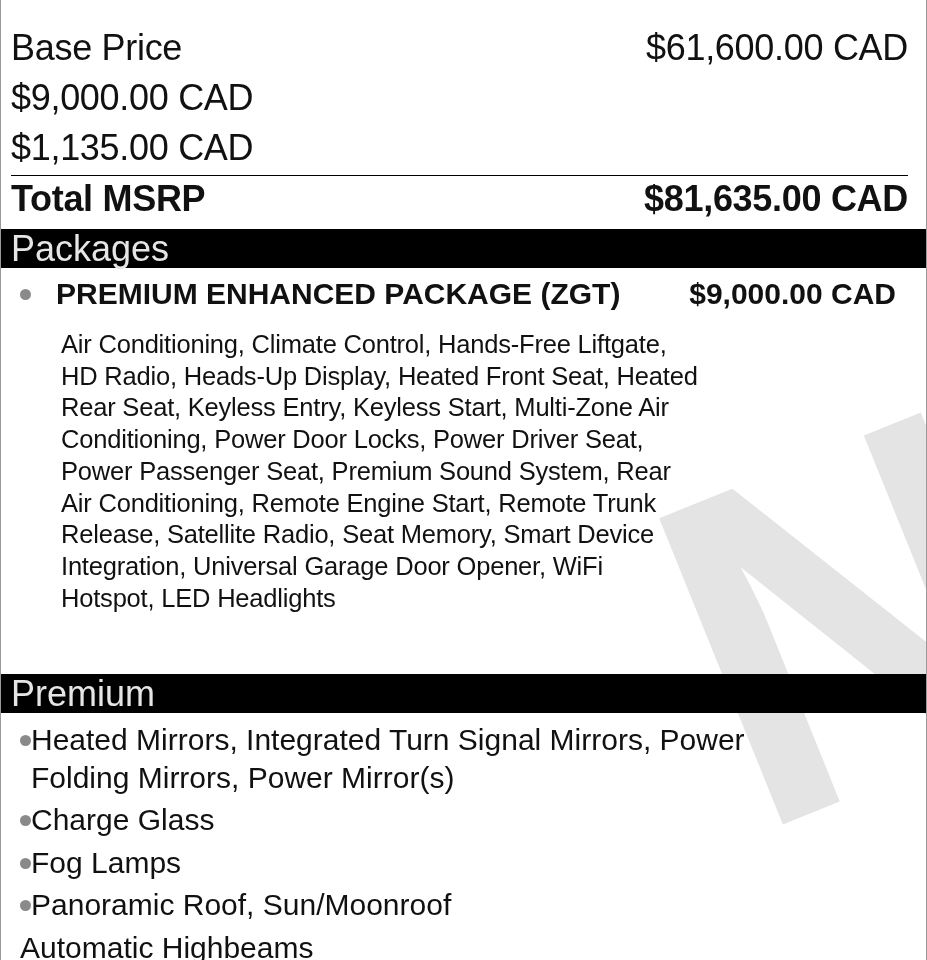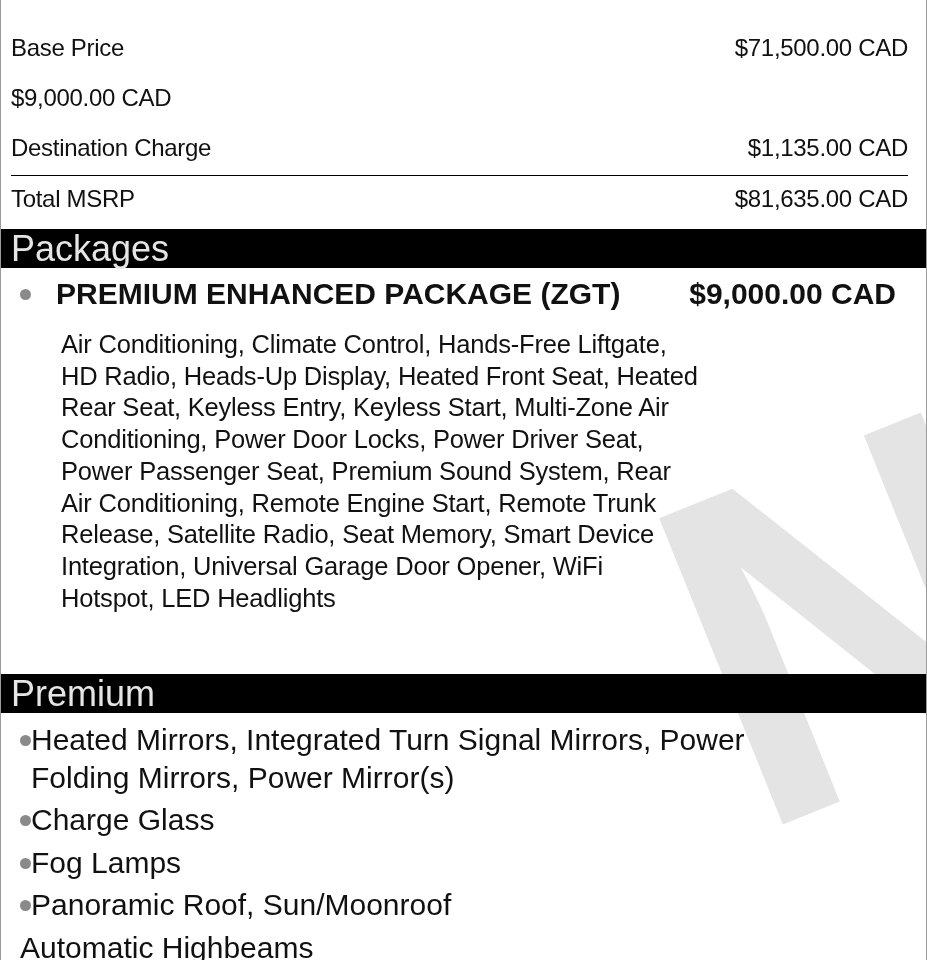--- a/index.html
+++ b/index.html
@@ -45,33 +45,33 @@
     .content {
       position: relative;
       z-index: 1;
     }
     .price-row {
       display: flex;
       justify-content: space-between;
       align-items: center;
       height: 50px;
       padding: 0 18px 0 10px;
-      font-size: 24px;
+      font-size: 36px;
       letter-spacing: -0.3px;
     }
     .price-table {
       padding-top: 23px;
     }
     .divider {
       height: 1px;
       background: #000;
       margin: 2px 18px 0 10px;
     }
     .price-row.total {
-      font-weight: normal;
+      font-weight: bold;
       height: 46px;
     }
     .section-header {
       background: #000000;
       color: #e5e5e5;
       height: 39px;
       display: flex;
       align-items: center;
       padding-left: 10px;
       font-size: 36px;
@@ -137,27 +137,26 @@
 <body>
 
 <div class="frame">
   <div class="watermark">NOT</div>
 
   <div class="content">
 
     <div class="price-table" style="padding-top:33px;">
       <div class="price-row">
         <span>Base Price</span>
-        <span>$71,500.00 CAD</span>
+        <span>$61,600.00 CAD</span>
       </div>
       <div class="price-row">
         <span>$9,000.00 CAD</span>
       </div>
       <div class="price-row">
-        <span>Destination Charge</span>
         <span>$1,135.00 CAD</span>
       </div>
       <div class="divider"></div>
       <div class="price-row total">
         <span>Total MSRP</span>
         <span>$81,635.00 CAD</span>
       </div>
     </div>
 
     <div class="section-header">Packages</div>

